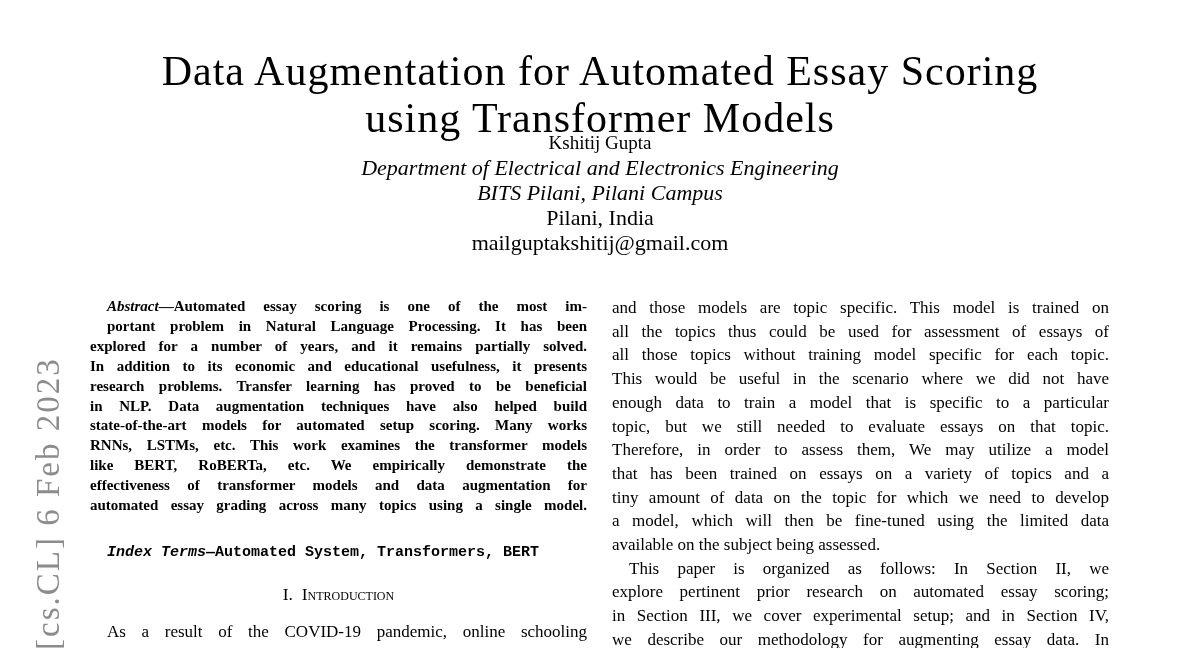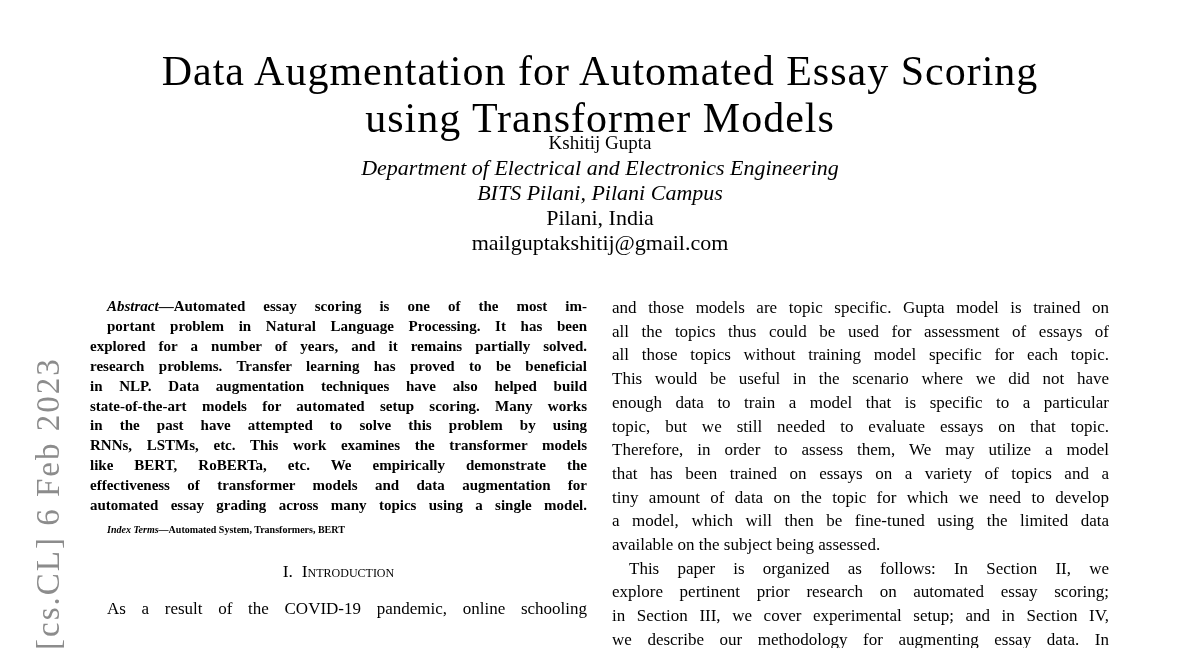--- a/index.html
+++ b/index.html
@@ -72,25 +72,26 @@
   }
   .abstract .tline:first-child { text-indent: 17px; }
 
   .tline {
     text-align: justify;
     text-align-last: justify;
   }
   .tline.ragged { text-align-last: left; }
 
   .index-terms {
-    margin-top: 4px;
+    margin-top: 27px;
     font-weight: bold;
-    font-size: 10px;
+    font-size: 15px;
     line-height: 19.9px;
     text-indent: 17px;
+    font-family: Liberation Mono, monospace;
   }
 
   .section-heading {
     margin-top: 21px;
     margin-bottom: 16px;
     text-align: center;
     font-variant: small-caps;
     font-size: 17.5px;
     line-height: 20px;
   }
@@ -123,24 +124,24 @@
 
   <div class="col-left">
 
     <div class="abstract">
       <div class="tline">
         <span class="italic">Abstract</span><span>—Automated essay scoring is one of the most im-</span>
       </div>
       <div>
           <div class="tline">portant problem in Natural Language Processing. It has been</div>
           <div class="tline">explored for a number of years, and it remains partially solved.</div>
+          <div class="tline">In addition to its economic and educational usefulness, it presents</div>
           <div class="tline">research problems. Transfer learning has proved to be beneficial</div>
           <div class="tline">in NLP. Data augmentation techniques have also helped build</div>
           <div class="tline">state-of-the-art models for automated setup scoring. Many works</div>
-          <div class="tline">in the past have attempted to solve this problem by using</div>
           <div class="tline">RNNs, LSTMs, etc. This work examines the transformer models</div>
           <div class="tline">like BERT, RoBERTa, etc. We empirically demonstrate the</div>
           <div class="tline">effectiveness of transformer models and data augmentation for</div>
           <div class="tline">automated essay grading across many topics using a single model.</div>
         </div>
     </div>
 
     <div class="index-terms">
       <span class="italic">Index Terms</span><span>—Automated System, Transformers, BERT</span>
     </div>
@@ -148,21 +149,21 @@
     <div class="section-heading">I.&nbsp;&nbsp;Introduction</div>
 
     <div class="body-text">
       <div class="tline" style="text-indent:17px">As a result of the COVID-19 pandemic, online schooling</div>
     </div>
 
   </div>
 
   <div class="col-right body-text">
     <div>
-        <div class="tline">and those models are topic specific. Gupta model is trained on</div>
+        <div class="tline">and those models are topic specific. This model is trained on</div>
         <div class="tline">all the topics thus could be used for assessment of essays of</div>
         <div class="tline">all those topics without training model specific for each topic.</div>
         <div class="tline">This would be useful in the scenario where we did not have</div>
         <div class="tline">enough data to train a model that is specific to a particular</div>
         <div class="tline">topic, but we still needed to evaluate essays on that topic.</div>
         <div class="tline">Therefore, in order to assess them, We may utilize a model</div>
         <div class="tline">that has been trained on essays on a variety of topics and a</div>
         <div class="tline">tiny amount of data on the topic for which we need to develop</div>
         <div class="tline">a model, which will then be fine-tuned using the limited data</div>
         <div class="tline ragged">available on the subject being assessed.</div>

